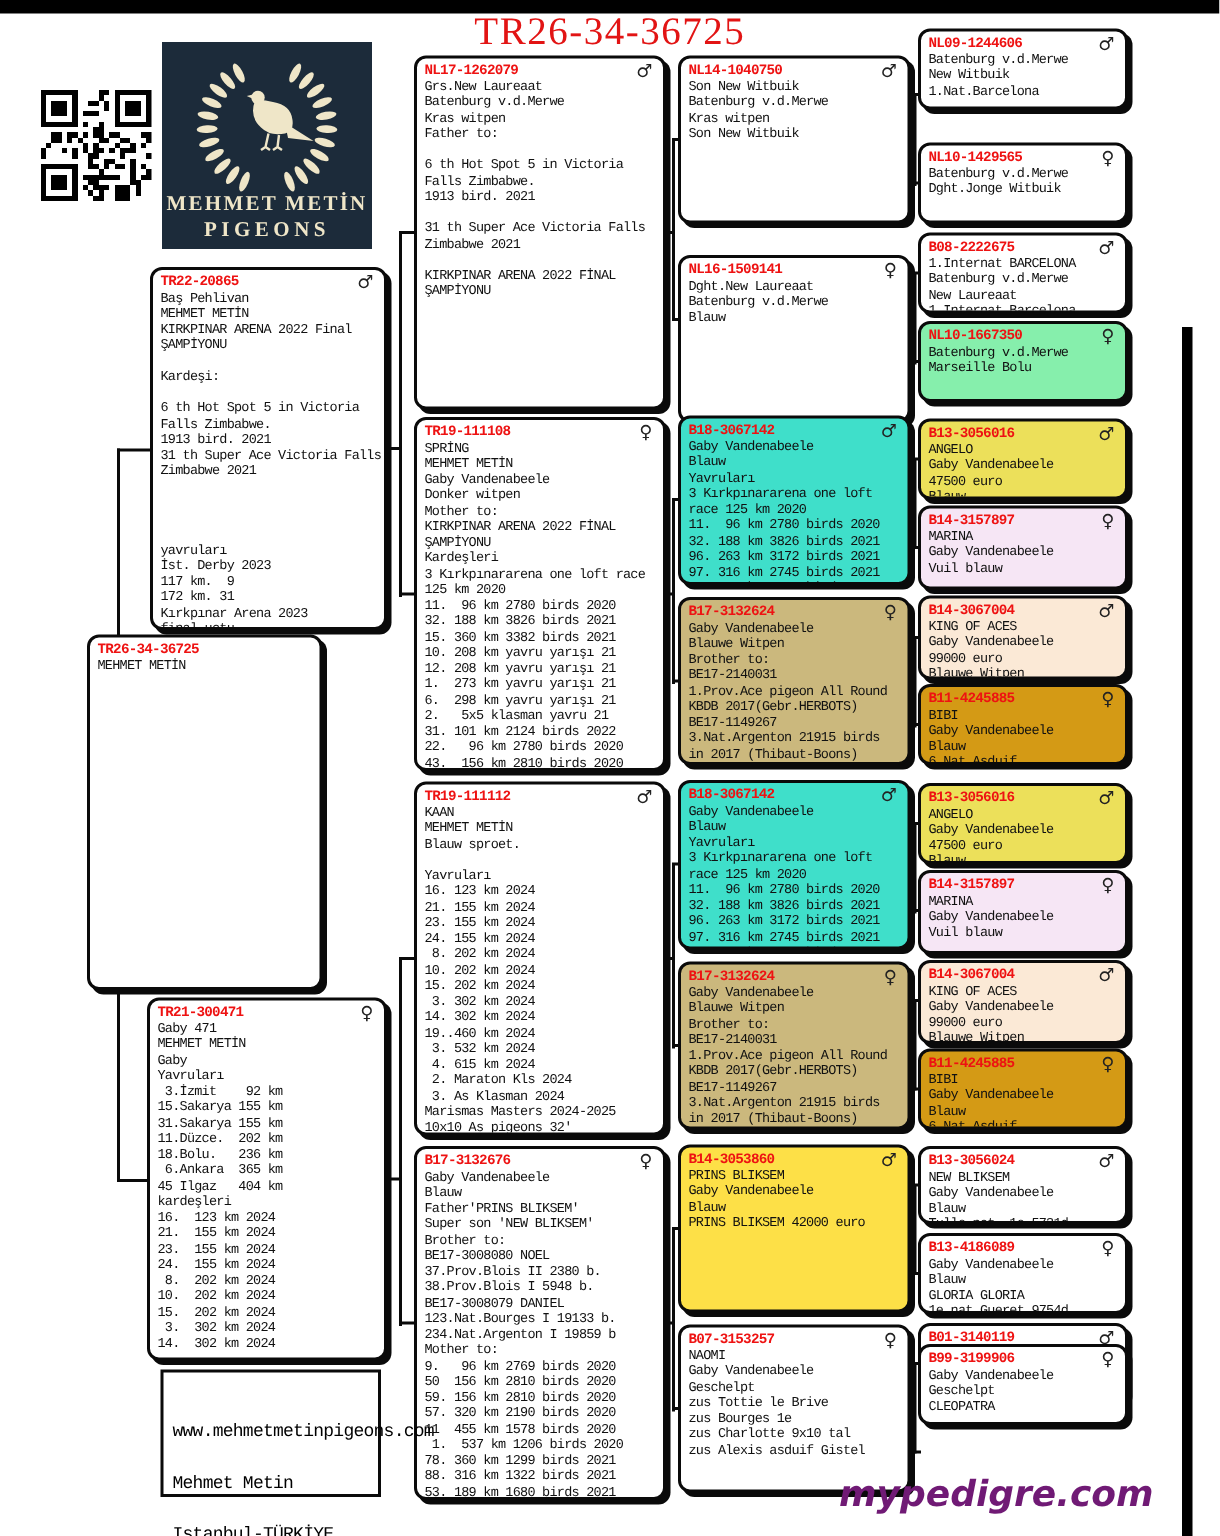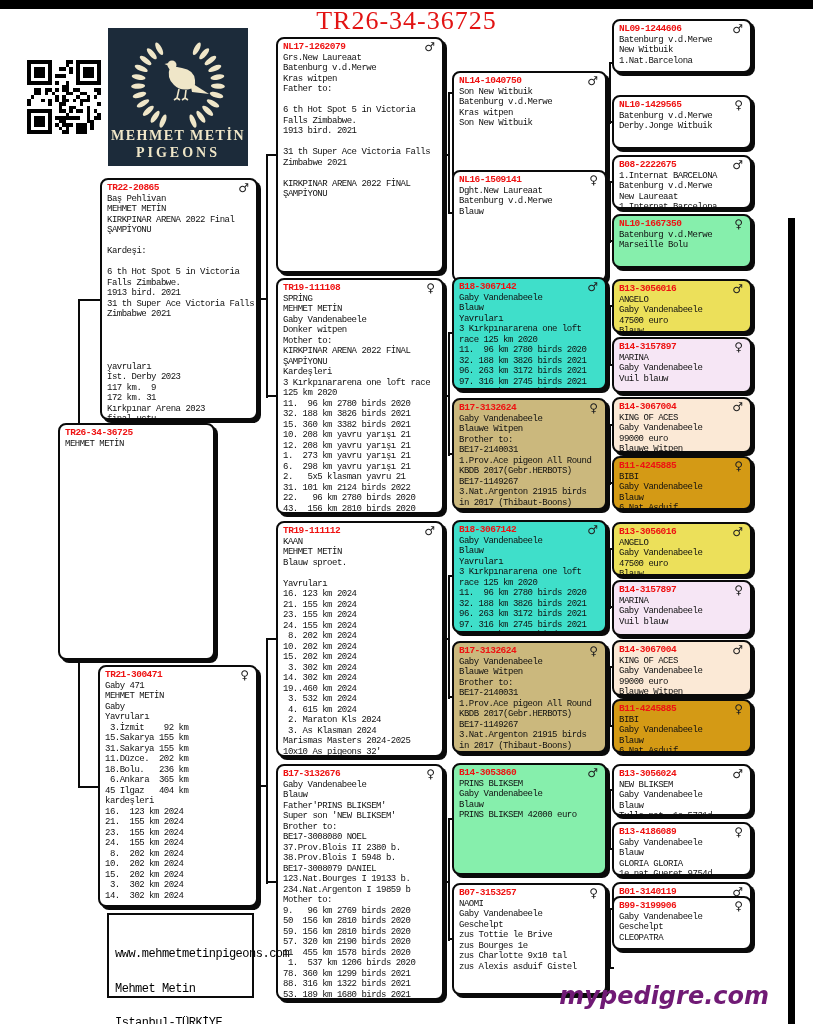--- a/index.html
+++ b/index.html
@@ -266,30 +266,30 @@
     <div class="conn" style="left: 609px; top: 909px; width: 2px; height: 60px;"></div>
     <div class="conn" style="left: 609px; top: 908px; width: 5px; height: 2px;"></div>
     <div class="conn" style="left: 609px; top: 967px; width: 5px; height: 2px;"></div>
     <div class="pbox" style="left: 58px; top: 423px; width: 157px; height: 237px; background: rgb(255, 255, 255);"><div class="ring">TR26-34-36725</div><div class="line">MEHMET METİN</div></div>
     <div class="pbox" style="left: 100px; top: 178px; width: 158px; height: 242px; background: rgb(255, 255, 255);"><div class="ring">TR22-20865</div><span class="sex">♂</span><div class="line">Baş Pehlivan</div><div class="line">MEHMET METİN</div><div class="line">KIRKPINAR ARENA 2022 Final</div><div class="line">ŞAMPİYONU</div><div class="line"></div><div class="line">Kardeşi:</div><div class="line"></div><div class="line">6 th Hot Spot 5 in Victoria</div><div class="line">Falls Zimbabwe.</div><div class="line">1913 bird. 2021</div><div class="line">31 th Super Ace Victoria Falls</div><div class="line">Zimbabwe 2021</div><div class="line"></div><div class="line"></div><div class="line"></div><div class="line"></div><div class="line">yavruları</div><div class="line">İst. Derby 2023</div><div class="line">117 km.  9</div><div class="line">172 km. 31</div><div class="line">Kırkpınar Arena 2023</div><div class="line">final uçtu</div></div>
     <div class="pbox" style="left: 98px; top: 665px; width: 160px; height: 242px; background: rgb(255, 255, 255);"><div class="ring">TR21-300471</div><span class="sex">♀</span><div class="line">Gaby 471</div><div class="line">MEHMET METİN</div><div class="line">Gaby</div><div class="line">Yavruları</div><div class="line"> 3.İzmit    92 km</div><div class="line">15.Sakarya 155 km</div><div class="line">31.Sakarya 155 km</div><div class="line">11.Düzce.  202 km</div><div class="line">18.Bolu.   236 km</div><div class="line"> 6.Ankara  365 km</div><div class="line">45 Ilgaz   404 km</div><div class="line">kardeşleri</div><div class="line">16.  123 km 2024</div><div class="line">21.  155 km 2024</div><div class="line">23.  155 km 2024</div><div class="line">24.  155 km 2024</div><div class="line"> 8.  202 km 2024</div><div class="line">10.  202 km 2024</div><div class="line">15.  202 km 2024</div><div class="line"> 3.  302 km 2024</div><div class="line">14.  302 km 2024</div></div>
     <div class="pbox" style="left: 276px; top: 37px; width: 168px; height: 236px; background: rgb(255, 255, 255);"><div class="ring">NL17-1262079</div><span class="sex">♂</span><div class="line">Grs.New Laureaat</div><div class="line">Batenburg v.d.Merwe</div><div class="line">Kras witpen</div><div class="line">Father to:</div><div class="line"></div><div class="line">6 th Hot Spot 5 in Victoria</div><div class="line">Falls Zimbabwe.</div><div class="line">1913 bird. 2021</div><div class="line"></div><div class="line">31 th Super Ace Victoria Falls</div><div class="line">Zimbabwe 2021</div><div class="line"></div><div class="line">KIRKPINAR ARENA 2022 FİNAL</div><div class="line">ŞAMPİYONU</div></div>
     <div class="pbox" style="left: 276px; top: 278px; width: 168px; height: 236px; background: rgb(255, 255, 255);"><div class="ring">TR19-111108</div><span class="sex">♀</span><div class="line">SPRİNG</div><div class="line">MEHMET METİN</div><div class="line">Gaby Vandenabeele</div><div class="line">Donker witpen</div><div class="line">Mother to:</div><div class="line">KIRKPINAR ARENA 2022 FİNAL</div><div class="line">ŞAMPİYONU</div><div class="line">Kardeşleri</div><div class="line">3 Kırkpınararena one loft race</div><div class="line">125 km 2020</div><div class="line">11.  96 km 2780 birds 2020</div><div class="line">32. 188 km 3826 birds 2021</div><div class="line">15. 360 km 3382 birds 2021</div><div class="line">10. 208 km yavru yarışı 21</div><div class="line">12. 208 km yavru yarışı 21</div><div class="line">1.  273 km yavru yarışı 21</div><div class="line">6.  298 km yavru yarışı 21</div><div class="line">2.   5x5 klasman yavru 21</div><div class="line">31. 101 km 2124 birds 2022</div><div class="line">22.   96 km 2780 birds 2020</div><div class="line">43.  156 km 2810 birds 2020</div></div>
     <div class="pbox" style="left: 276px; top: 521px; width: 168px; height: 236px; background: rgb(255, 255, 255);"><div class="ring">TR19-111112</div><span class="sex">♂</span><div class="line">KAAN</div><div class="line">MEHMET METİN</div><div class="line">Blauw sproet.</div><div class="line"></div><div class="line">Yavruları</div><div class="line">16. 123 km 2024</div><div class="line">21. 155 km 2024</div><div class="line">23. 155 km 2024</div><div class="line">24. 155 km 2024</div><div class="line"> 8. 202 km 2024</div><div class="line">10. 202 km 2024</div><div class="line">15. 202 km 2024</div><div class="line"> 3. 302 km 2024</div><div class="line">14. 302 km 2024</div><div class="line">19..460 km 2024</div><div class="line"> 3. 532 km 2024</div><div class="line"> 4. 615 km 2024</div><div class="line"> 2. Maraton Kls 2024</div><div class="line"> 3. As Klasman 2024</div><div class="line">Marismas Masters 2024-2025</div><div class="line">10x10 As pigeons 32'</div></div>
     <div class="pbox" style="left: 276px; top: 764px; width: 168px; height: 236px; background: rgb(255, 255, 255);"><div class="ring">B17-3132676</div><span class="sex">♀</span><div class="line">Gaby Vandenabeele</div><div class="line">Blauw</div><div class="line">Father'PRINS BLIKSEM'</div><div class="line">Super son 'NEW BLIKSEM'</div><div class="line">Brother to:</div><div class="line">BE17-3008080 NOEL</div><div class="line">37.Prov.Blois II 2380 b.</div><div class="line">38.Prov.Blois I 5948 b.</div><div class="line">BE17-3008079 DANIEL</div><div class="line">123.Nat.Bourges I 19133 b.</div><div class="line">234.Nat.Argenton I 19859 b</div><div class="line">Mother to:</div><div class="line">9.   96 km 2769 birds 2020</div><div class="line">50  156 km 2810 birds 2020</div><div class="line">59. 156 km 2810 birds 2020</div><div class="line">57. 320 km 2190 birds 2020</div><div class="line">11  455 km 1578 birds 2020</div><div class="line"> 1.  537 km 1206 birds 2020</div><div class="line">78. 360 km 1299 birds 2021</div><div class="line">88. 316 km 1322 birds 2021</div><div class="line">53. 189 km 1680 birds 2021</div></div>
-    <div class="pbox" style="left: 452px; top: 37px; width: 155px; height: 112px; background: rgb(255, 255, 255); margin-top: 34px;"><div class="ring">NL14-1040750</div><span class="sex">♂</span><div class="line">Son New Witbuik</div><div class="line">Batenburg v.d.Merwe</div><div class="line">Kras witpen</div><div class="line">Son New Witbuik</div></div>
+    <div class="pbox" style="left: 452px; top: 37px; width: 155px; height: 112px; background: rgb(255, 255, 255);"><div class="ring">NL14-1040750</div><span class="sex">♂</span><div class="line">Son New Witbuik</div><div class="line">Batenburg v.d.Merwe</div><div class="line">Kras witpen</div><div class="line">Son New Witbuik</div></div>
     <div class="pbox" style="left: 452px; top: 170px; width: 155px; height: 112px; background: rgb(255, 255, 255);"><div class="ring">NL16-1509141</div><span class="sex">♀</span><div class="line">Dght.New Laureaat</div><div class="line">Batenburg v.d.Merwe</div><div class="line">Blauw</div></div>
     <div class="pbox" style="left: 452px; top: 277px; width: 155px; height: 113px; background: rgb(63, 223, 202);"><div class="ring">B18-3067142</div><span class="sex">♂</span><div class="line">Gaby Vandenabeele</div><div class="line">Blauw</div><div class="line">Yavruları</div><div class="line">3 Kırkpınararena one loft</div><div class="line">race 125 km 2020</div><div class="line">11.  96 km 2780 birds 2020</div><div class="line">32. 188 km 3826 birds 2021</div><div class="line">96. 263 km 3172 birds 2021</div><div class="line">97. 316 km 2745 birds 2021</div><div class="line">15. 360 km 3382 birds 2021</div></div>
     <div class="pbox" style="left: 452px; top: 398px; width: 155px; height: 112px; background: rgb(203, 184, 125);"><div class="ring">B17-3132624</div><span class="sex">♀</span><div class="line">Gaby Vandenabeele</div><div class="line">Blauwe Witpen</div><div class="line">Brother to:</div><div class="line">BE17-2140031</div><div class="line">1.Prov.Ace pigeon All Round</div><div class="line">KBDB 2017(Gebr.HERBOTS)</div><div class="line">BE17-1149267</div><div class="line">3.Nat.Argenton 21915 birds</div><div class="line">in 2017 (Thibaut-Boons)</div><div class="line">Mother to:</div></div>
     <div class="pbox" style="left: 452px; top: 520px; width: 155px; height: 113px; background: rgb(63, 223, 202);"><div class="ring">B18-3067142</div><span class="sex">♂</span><div class="line">Gaby Vandenabeele</div><div class="line">Blauw</div><div class="line">Yavruları</div><div class="line">3 Kırkpınararena one loft</div><div class="line">race 125 km 2020</div><div class="line">11.  96 km 2780 birds 2020</div><div class="line">32. 188 km 3826 birds 2021</div><div class="line">96. 263 km 3172 birds 2021</div><div class="line">97. 316 km 2745 birds 2021</div><div class="line">15. 360 km 3382 birds 2021</div></div>
     <div class="pbox" style="left: 452px; top: 641px; width: 155px; height: 112px; background: rgb(203, 184, 125);"><div class="ring">B17-3132624</div><span class="sex">♀</span><div class="line">Gaby Vandenabeele</div><div class="line">Blauwe Witpen</div><div class="line">Brother to:</div><div class="line">BE17-2140031</div><div class="line">1.Prov.Ace pigeon All Round</div><div class="line">KBDB 2017(Gebr.HERBOTS)</div><div class="line">BE17-1149267</div><div class="line">3.Nat.Argenton 21915 birds</div><div class="line">in 2017 (Thibaut-Boons)</div><div class="line">Mother to:</div></div>
-    <div class="pbox" style="left: 452px; top: 763px; width: 155px; height: 112px; background: #86efac;"><div class="ring">B14-3053860</div><span class="sex">♂</span><div class="line">PRINS BLIKSEM</div><div class="line">Gaby Vandenabeele</div><div class="line">Blauw</div><div class="line">PRINS BLIKSEM 42000 euro</div></div>
+    <div class="pbox" style="left: 452px; top: 763px; width: 155px; height: 112px; background: #fde047;"><div class="ring">B14-3053860</div><span class="sex">♂</span><div class="line">PRINS BLIKSEM</div><div class="line">Gaby Vandenabeele</div><div class="line">Blauw</div><div class="line">PRINS BLIKSEM 42000 euro</div></div>
     <div class="pbox" style="left: 452px; top: 883px; width: 155px; height: 112px; background: rgb(255, 255, 255);"><div class="ring">B07-3153257</div><span class="sex">♀</span><div class="line">NAOMI</div><div class="line">Gaby Vandenabeele</div><div class="line">Geschelpt</div><div class="line">zus Tottie le Brive</div><div class="line">zus Bourges 1e</div><div class="line">zus Charlotte 9x10 tal</div><div class="line">zus Alexis asduif Gistel</div></div>
     <div class="pbox" style="left: 612px; top: 19px; width: 140px; height: 54px; background: rgb(255, 255, 255);"><div class="ring">NL09-1244606</div><span class="sex">♂</span><div class="line">Batenburg v.d.Merwe</div><div class="line">New Witbuik</div><div class="line">1.Nat.Barcelona</div></div>
-    <div class="pbox" style="left: 612px; top: 95px; width: 140px; height: 54px; background: rgb(255, 255, 255);"><div class="ring">NL10-1429565</div><span class="sex">♀</span><div class="line">Batenburg v.d.Merwe</div><div class="line">Derby.Jonge Witbuik</div></div>
+    <div class="pbox" style="left: 612px; top: 95px; width: 140px; height: 54px; background: rgb(255, 255, 255);"><div class="ring">NL10-1429565</div><span class="sex">♀</span><div class="line">Batenburg v.d.Merwe</div><div class="line">Dght.Jonge Witbuik</div></div>
     <div class="pbox" style="left: 612px; top: 155px; width: 140px; height: 54px; background: rgb(255, 255, 255);"><div class="ring">B08-2222675</div><span class="sex">♂</span><div class="line">1.Internat BARCELONA</div><div class="line">Batenburg v.d.Merwe</div><div class="line">New Laureaat</div><div class="line">1.Internat Barcelona</div></div>
     <div class="pbox" style="left: 612px; top: 214px; width: 140px; height: 54px; background: #86efac;"><div class="ring">NL10-1667350</div><span class="sex">♀</span><div class="line">Batenburg v.d.Merwe</div><div class="line">Marseille Bolu</div></div>
     <div class="pbox" style="left: 612px; top: 279px; width: 140px; height: 54px; background: rgb(236, 224, 90);"><div class="ring">B13-3056016</div><span class="sex">♂</span><div class="line">ANGELO</div><div class="line">Gaby Vandenabeele</div><div class="line">47500 euro</div><div class="line">Blauw</div></div>
     <div class="pbox" style="left: 612px; top: 337px; width: 140px; height: 56px; background: rgb(246, 230, 245);"><div class="ring">B14-3157897</div><span class="sex">♀</span><div class="line">MARINA</div><div class="line">Gaby Vandenabeele</div><div class="line">Vuil blauw</div></div>
     <div class="pbox" style="left: 612px; top: 397px; width: 140px; height: 56px; background: rgb(251, 233, 214);"><div class="ring">B14-3067004</div><span class="sex">♂</span><div class="line">KING OF ACES</div><div class="line">Gaby Vandenabeele</div><div class="line">99000 euro</div><div class="line">Blauwe Witpen</div></div>
     <div class="pbox" style="left: 612px; top: 456px; width: 140px; height: 54px; background: rgb(212, 154, 21);"><div class="ring">B11-4245885</div><span class="sex">♀</span><div class="line">BIBI</div><div class="line">Gaby Vandenabeele</div><div class="line">Blauw</div><div class="line">6.Nat.Asduif</div></div>
     <div class="pbox" style="left: 612px; top: 522px; width: 140px; height: 54px; background: rgb(236, 224, 90);"><div class="ring">B13-3056016</div><span class="sex">♂</span><div class="line">ANGELO</div><div class="line">Gaby Vandenabeele</div><div class="line">47500 euro</div><div class="line">Blauw</div></div>
     <div class="pbox" style="left: 612px; top: 580px; width: 140px; height: 56px; background: rgb(246, 230, 245);"><div class="ring">B14-3157897</div><span class="sex">♀</span><div class="line">MARINA</div><div class="line">Gaby Vandenabeele</div><div class="line">Vuil blauw</div></div>
     <div class="pbox" style="left: 612px; top: 640px; width: 140px; height: 56px; background: rgb(251, 233, 214);"><div class="ring">B14-3067004</div><span class="sex">♂</span><div class="line">KING OF ACES</div><div class="line">Gaby Vandenabeele</div><div class="line">99000 euro</div><div class="line">Blauwe Witpen</div></div>
     <div class="pbox" style="left: 612px; top: 699px; width: 140px; height: 54px; background: rgb(212, 154, 21);"><div class="ring">B11-4245885</div><span class="sex">♀</span><div class="line">BIBI</div><div class="line">Gaby Vandenabeele</div><div class="line">Blauw</div><div class="line">6.Nat.Asduif</div></div>

